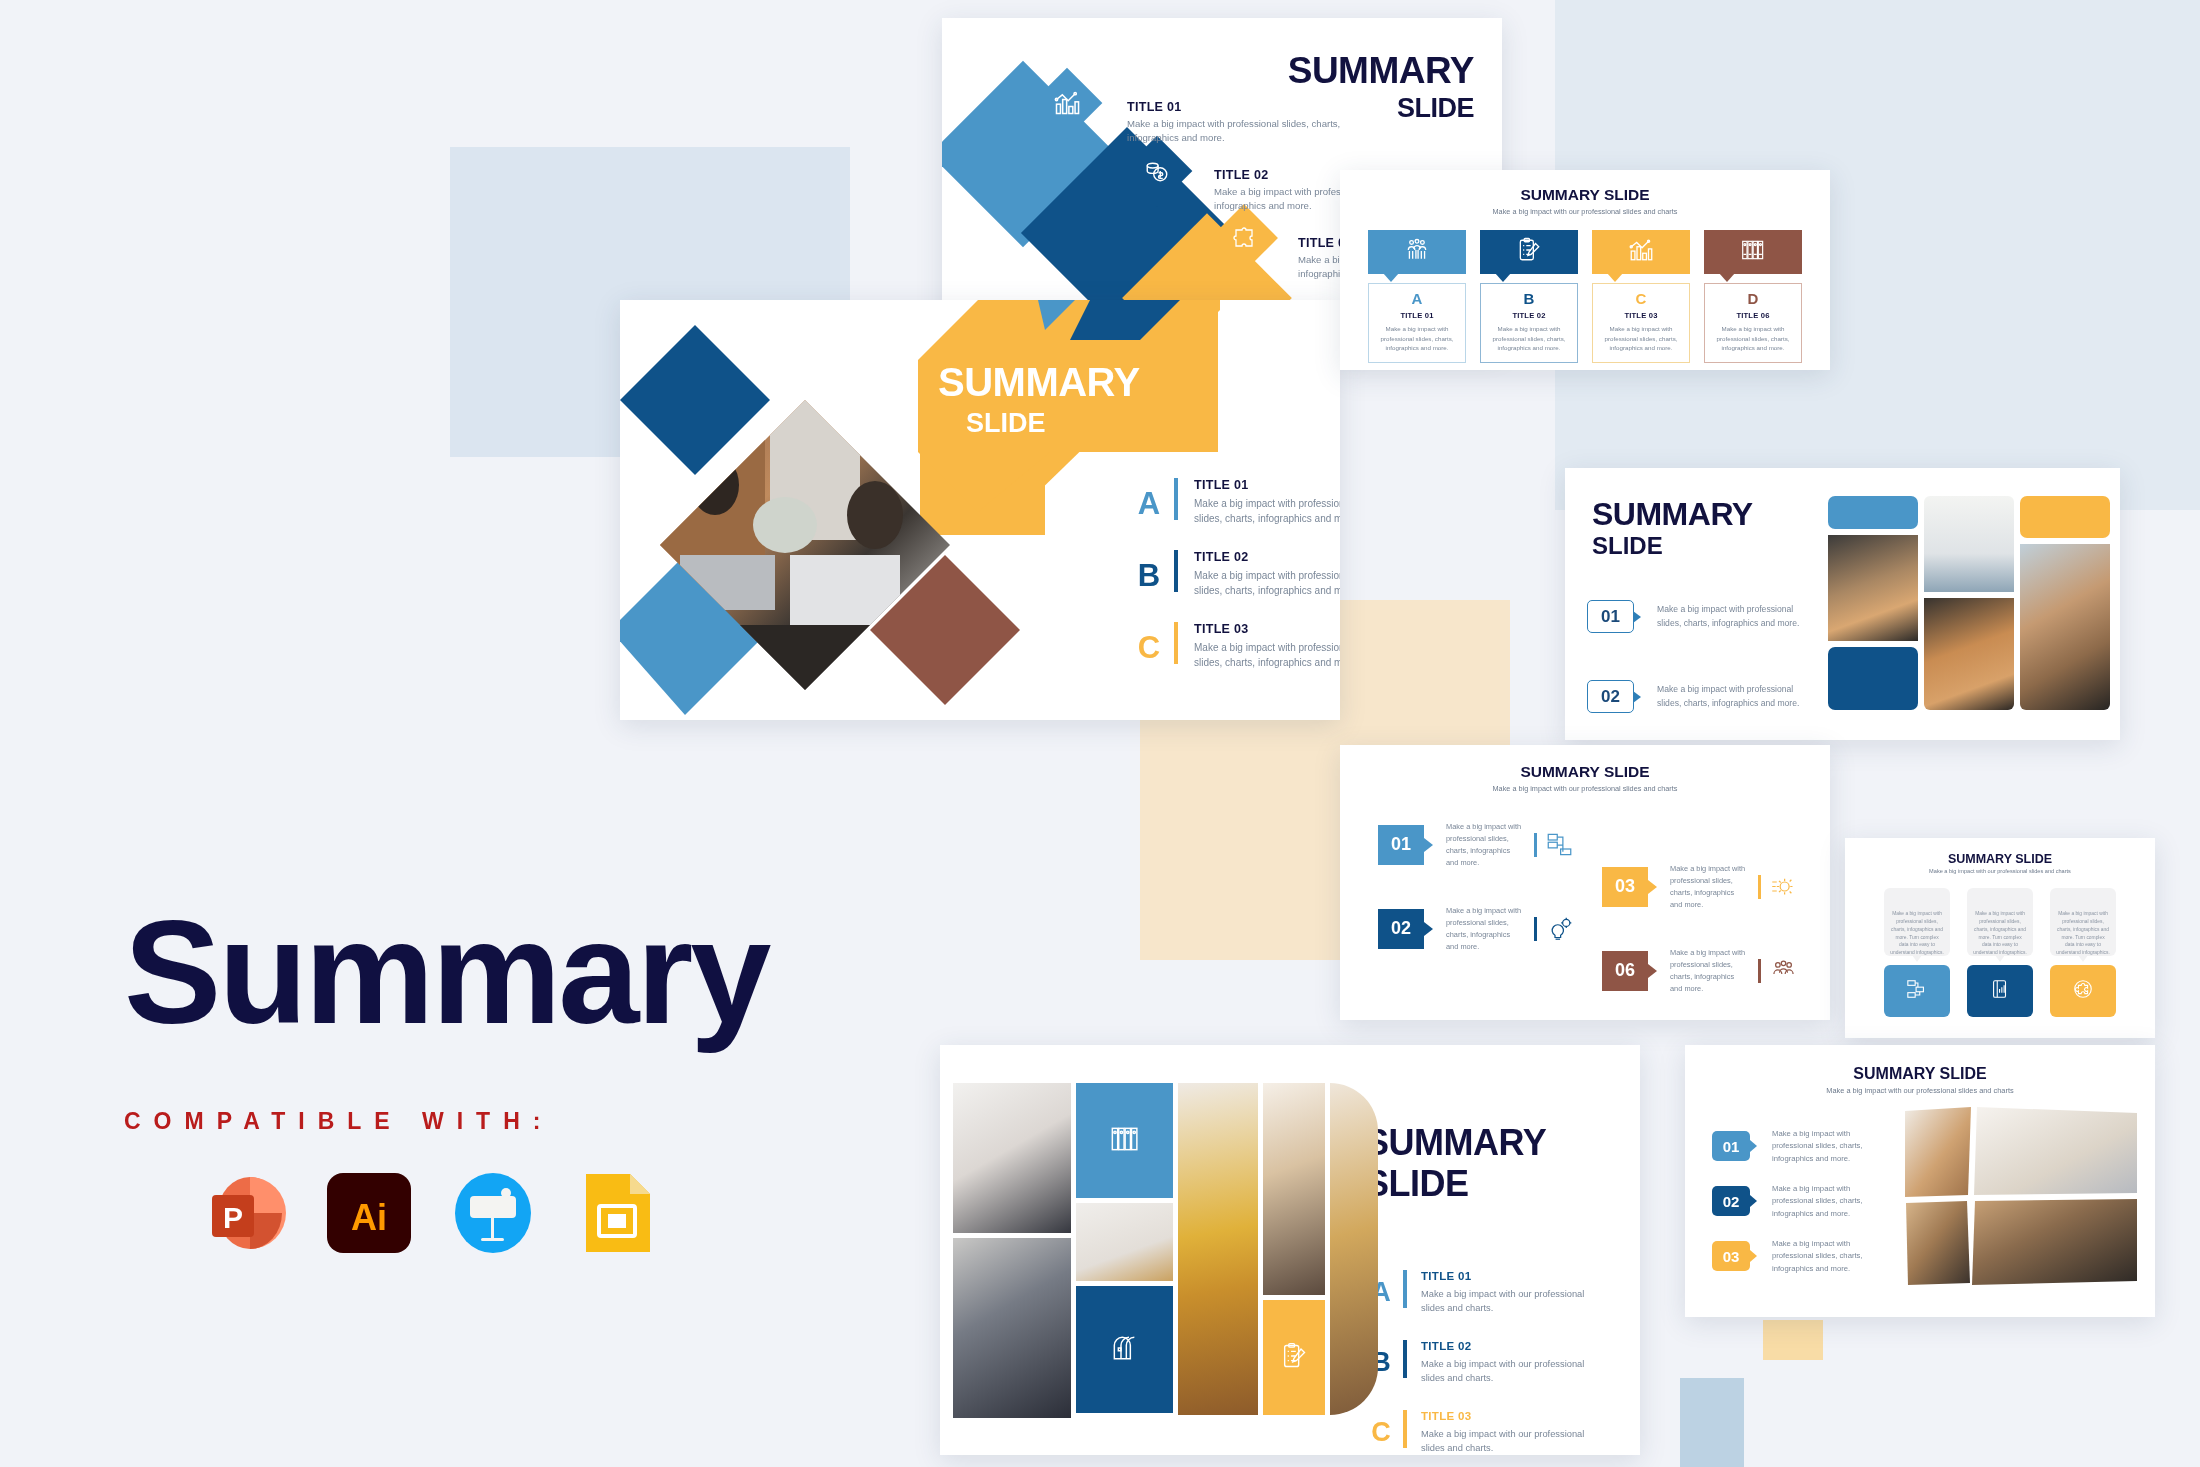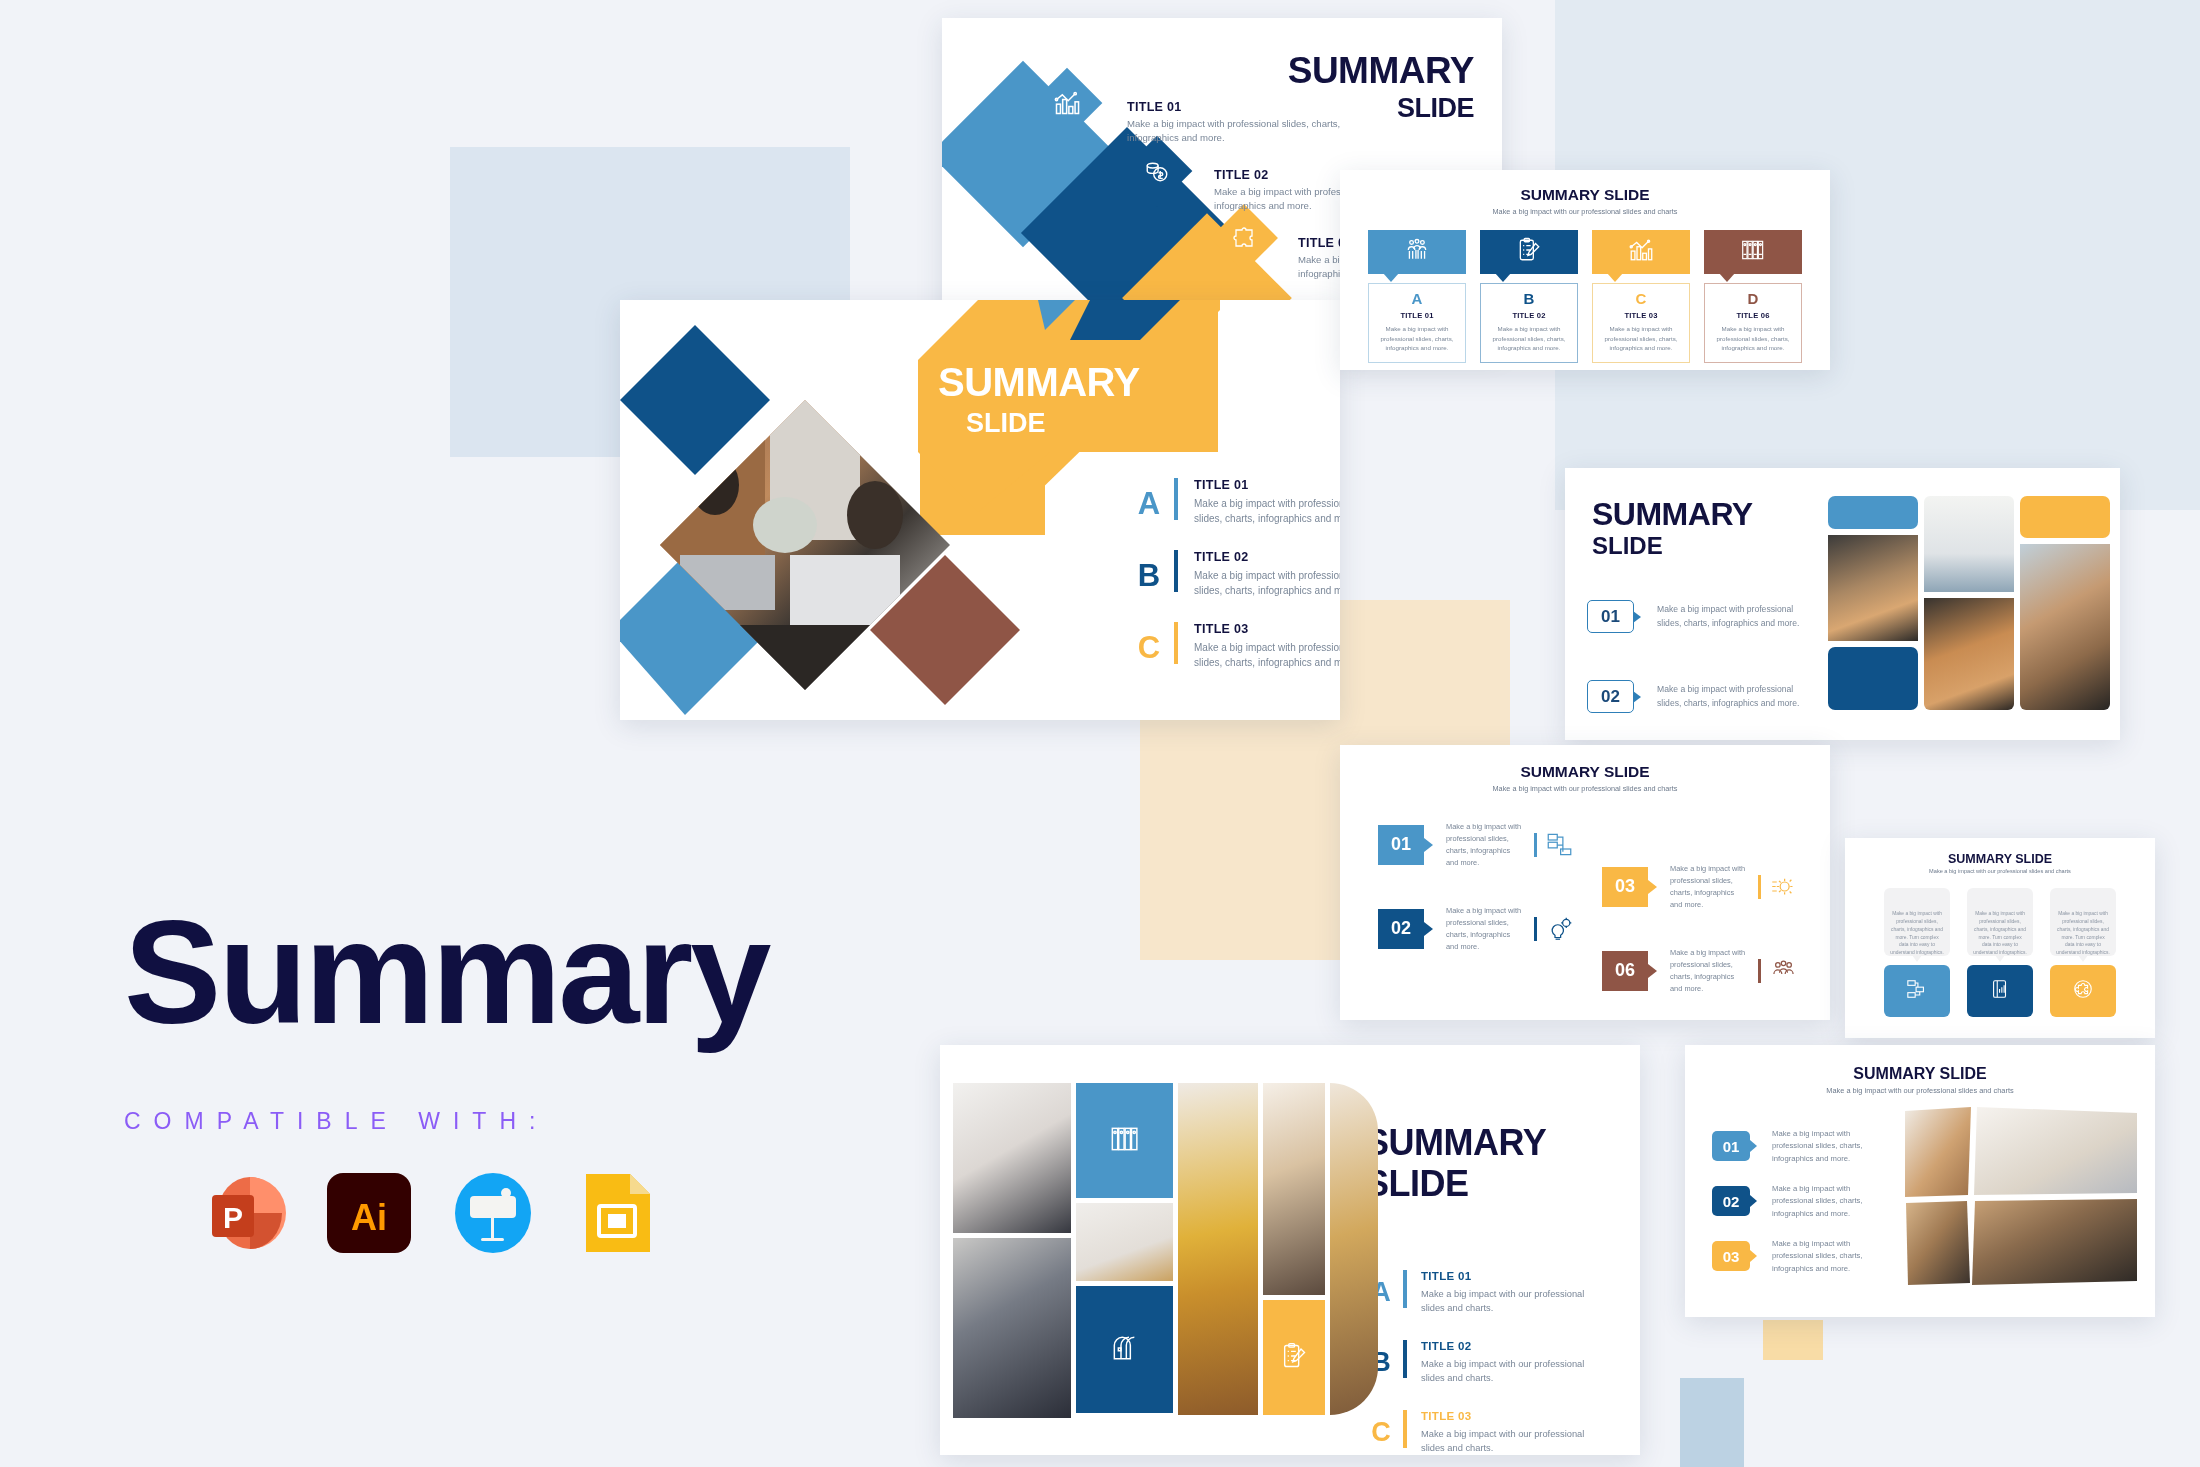--- a/index.html
+++ b/index.html
@@ -20,22 +20,22 @@
   #bg-blue-bot  { left: 1680px; top: 1378px; width: 64px; height: 92px; background: #bcd2e3; }
 
   
   #hero { position: absolute; left: 124px; top: 900px; width: 820px; }
   #hero-title {
     font-size: 146px; font-weight: bold; color: #101041;
     letter-spacing: -3px; line-height: 1.0;
     font-family: "Liberation Sans", sans-serif;
   }
   #hero-sub {
-    margin-top: 62px; font-size: 23px; font-weight: normal;
-    letter-spacing: 13px; color: #8b5cf6;
+    margin-top: 62px; font-size: 23px; font-weight: bold;
+    letter-spacing: 13px; color: #b91c1c;
   }
   #logos { position: absolute; left: 200px; top: 1168px; display: flex; gap: 34px; align-items: center; }
   .logo { width: 90px; height: 90px; position: relative; }
 
   
   .slide {
     position: absolute; background: #ffffff;
     box-shadow: 0 6px 26px rgba(40,60,90,0.13);
     overflow: hidden;
   }

